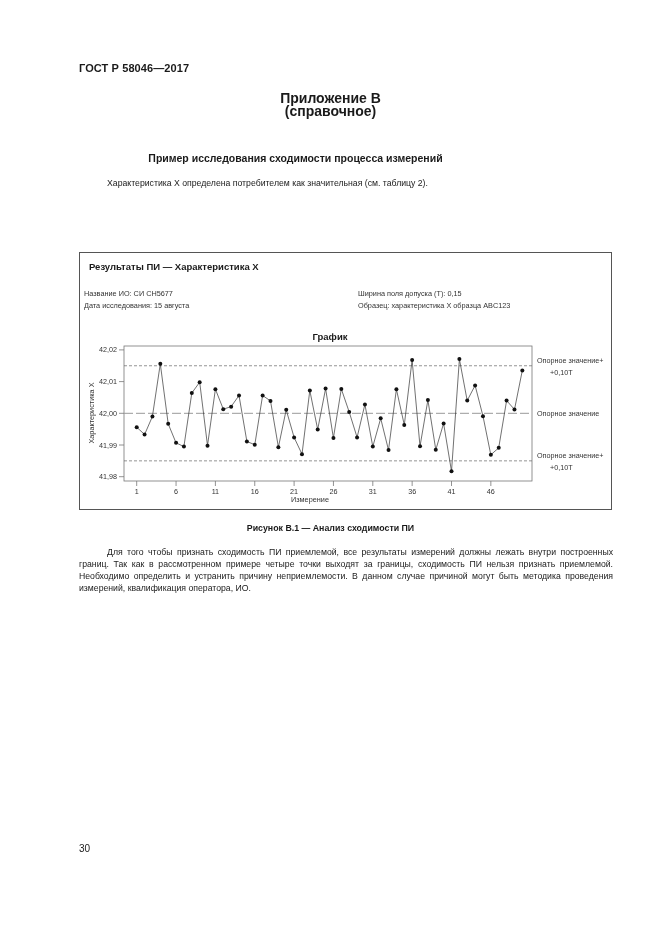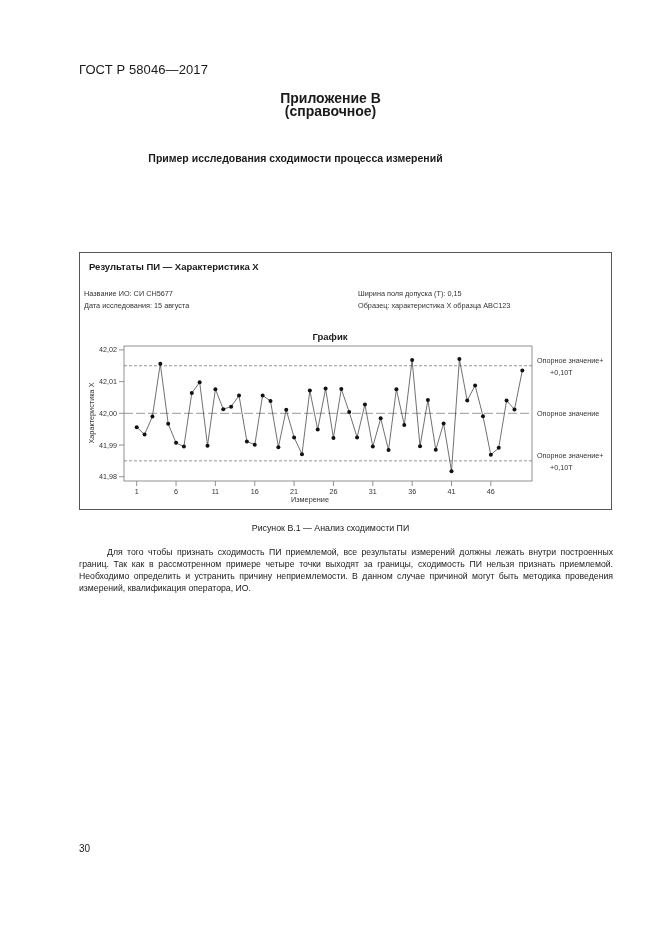--- a/index.html
+++ b/index.html
@@ -1,41 +1,42 @@
 <!DOCTYPE html>
 <html><head>
 <meta charset="utf-8">
 <style>
   html, body { margin: 0; padding: 0; background: #ffffff; }
   body { width: 661px; height: 935px; position: relative; overflow: hidden;
          font-family: "Liberation Sans", sans-serif; color: #1a1a1a; }
   .abs { position: absolute; }
-  .gost { left: 79px; top: 62px; font-size: 13px; font-weight: normal; letter-spacing: 0.1px; }
+  .gost { left: 79px; top: 62px; font-size: 11px; font-weight: bold; letter-spacing: 0.1px; }
   .appendix { left: 0; width: 661px; text-align: center; font-size: 14px; font-weight: bold; line-height: 13px; }
   .section-title { left: 0; width: 591px; text-align: center; top: 152px; font-size: 10.5px; font-weight: bold; }
   .para { left: 79px; width: 534px; font-size: 8.7px; line-height: 12px; text-align: justify; }
   .para p { margin: 0; text-indent: 28px; }
   .chart-box { left: 79px; top: 252px; width: 533px; height: 258px; border: 1px solid #555; box-sizing: border-box; }
   .chart-title { left: 89px; top: 261px; font-size: 9.5px; font-weight: bold; }
   .meta { font-size: 7.3px; color: #333; line-height: 12px; }
-  .caption { left: 0; width: 661px; text-align: center; top: 523px; font-size: 8.8px; }
+  .caption { left: 0; width: 661px; text-align: center; top: 523px; font-size: 8.8px; font-weight: bold; }
   .pagenum { left: 79px; top: 843px; font-size: 10px; }
   svg text { font-family: "Liberation Sans", sans-serif; }
 </style>
 </head>
 <body>
 
 <div class="abs gost">ГОСТ Р 58046—2017</div>
 
 <div class="abs appendix" style="top:92px">Приложение В</div>
 <div class="abs appendix" style="top:105px">(справочное)</div>
 
 <div class="abs section-title">Пример исследования сходимости процесса измерений</div>
 
 <div class="abs para" style="top:177px">
+  <p>Характеристика X определена потребителем как значительная (см. таблицу 2).</p>
 </div>
 
 <div class="abs chart-box"></div>
 <div class="abs chart-title">Результаты ПИ — Характеристика X</div>
 
 <div class="abs meta" style="left:84px; top:288px">
   <div>Название ИО: СИ СН5677</div>
   <div>Дата исследования: 15 августа</div>
 </div>
 <div class="abs meta" style="left:358px; top:288px">

